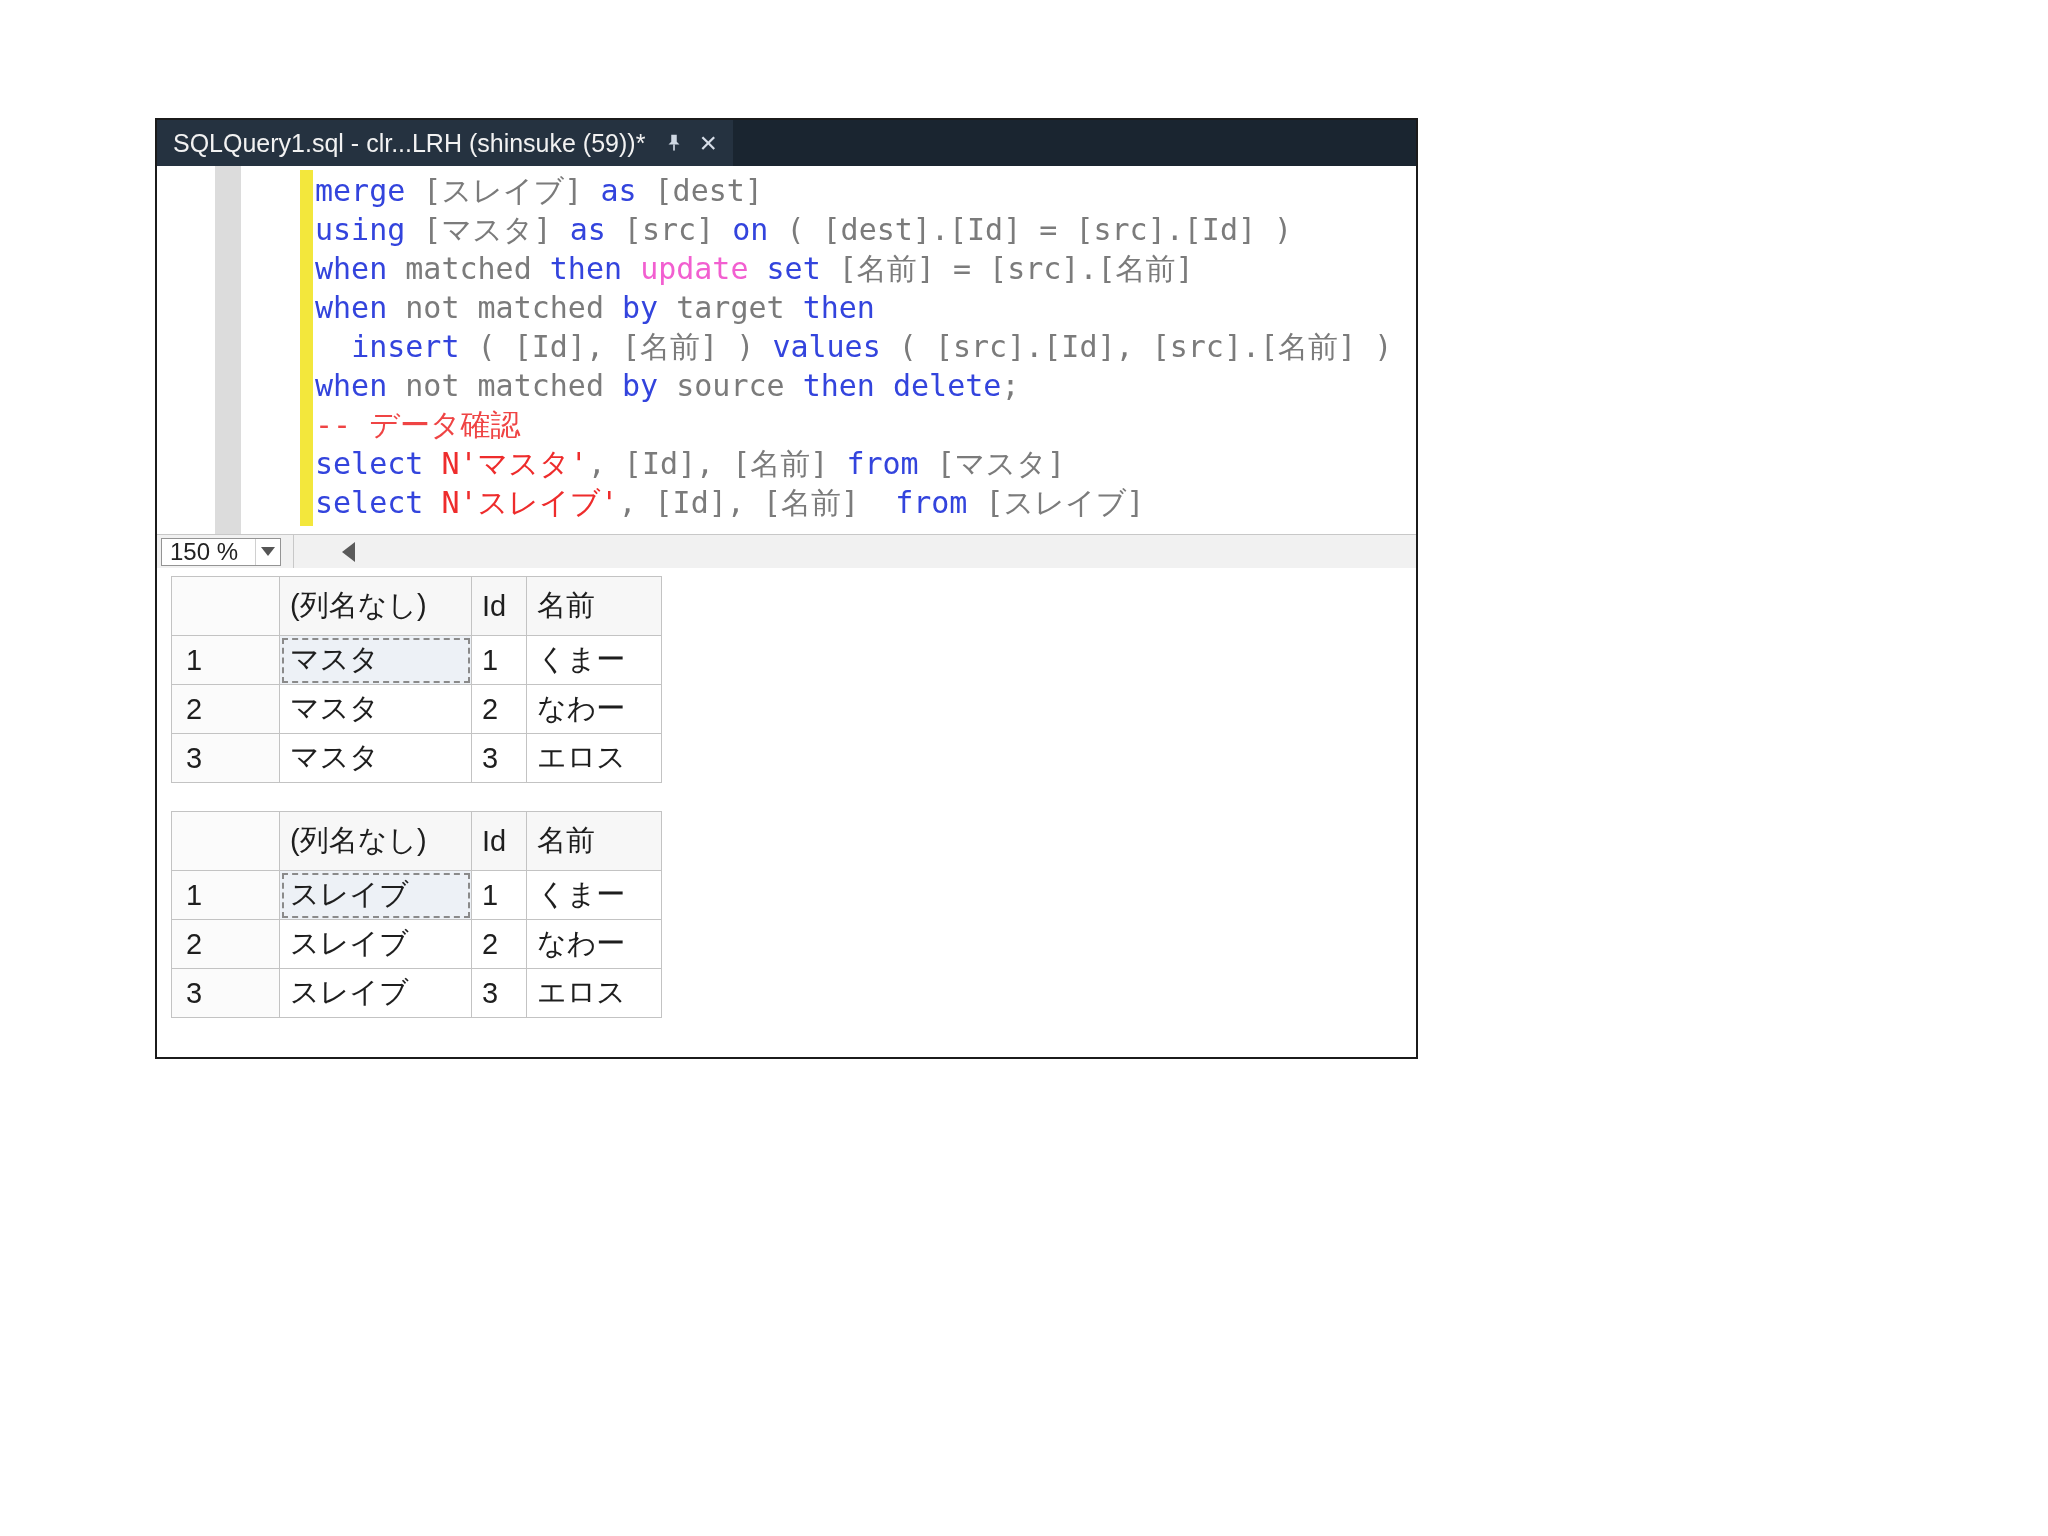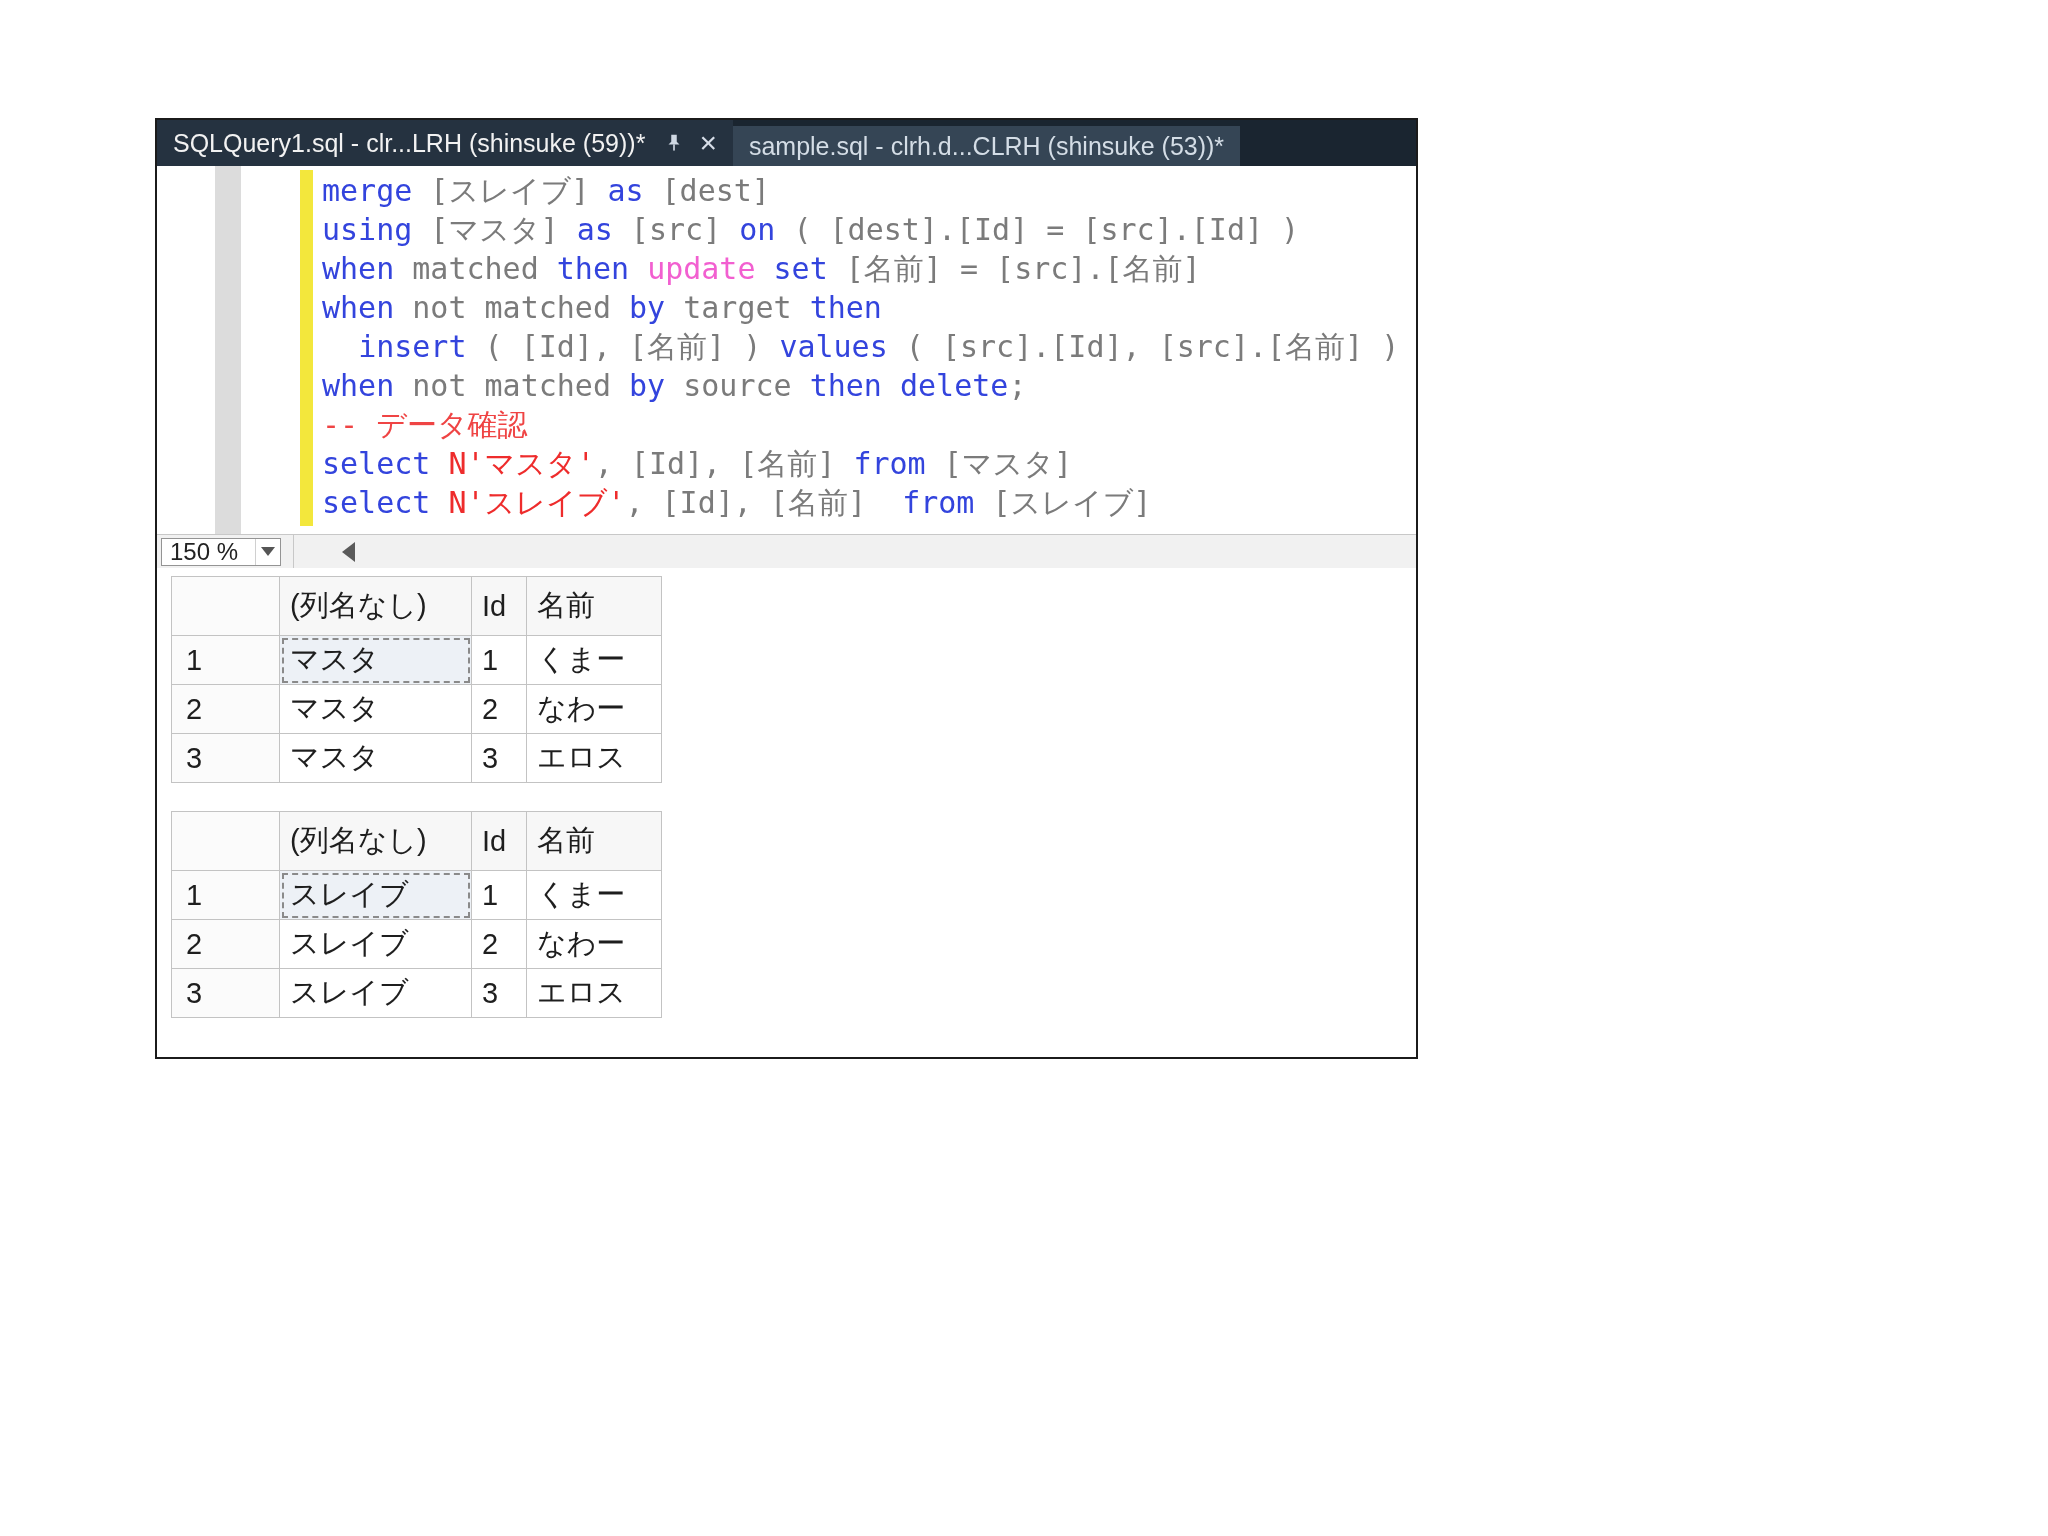--- a/index.html
+++ b/index.html
@@ -23,21 +23,21 @@
   }
   .tab.active{background:#253240;}
   .tab.inactive{background:#354555;color:#d4dde6;margin-top:6px;}
   .tab .pin-icon{margin-left:18px;display:flex;align-items:center;}
   .tab .close-x{margin-left:14px;font-size:30px;line-height:1;color:#d7dee8;}
   
   .editor{position:relative;height:368px;background:#ffffff;flex:none;overflow:hidden;}
   .indicator-margin{position:absolute;left:58px;top:0;width:26px;height:100%;background:#dcdcdc;}
   .change-bar{position:absolute;left:143px;top:4px;width:13px;height:356px;background:#f3e73c;}
   .code{
-    position:absolute;left:165px;top:5px;
+    position:absolute;left:158px;top:5px;
     font-family:"DejaVu Sans Mono", monospace;font-size:30px;line-height:39px;
     white-space:pre;color:#7b7b7b;
   }
   .code-line{height:39px;}
   .tk-kw{color:#3344dd;}
   .tk-id{color:#7b7b7b;}
   .tk-fn{color:#f25fd0;}
   .tk-cmt{color:#ef4444;}
   .tk-str{color:#ee2c2c;}
   
@@ -97,23 +97,20 @@
     <div class="tab active">
       <span>SQLQuery1.sql - clr...LRH (shinsuke (59))*</span>
       <span class="pin-icon">
         <svg width="22" height="22" viewBox="0 0 16 16">
           <path d="M10 2 L10 7 L12 9 L4 9 L6 7 L6 2 Z" fill="#cfd8e3"></path>
           <rect x="7.4" y="9" width="1.2" height="4.5" fill="#cfd8e3"></rect>
         </svg>
       </span>
       <span class="close-x">×</span>
     </div>
-    <div class="tab inactive">
-      <span>sample.sql - clrh.d...CLRH (shinsuke (53))*</span>
-    </div>
   </div>
 
   <div class="editor">
     <div class="indicator-margin"></div>
     <div class="change-bar"></div>
     <div class="code" id="code"><div class="code-line"><span class="tk-kw">merge</span><span class="tk-id"> [スレイブ] </span><span class="tk-kw">as</span><span class="tk-id"> [dest]</span></div><div class="code-line"><span class="tk-kw">using</span><span class="tk-id"> [マスタ] </span><span class="tk-kw">as</span><span class="tk-id"> [src] </span><span class="tk-kw">on</span><span class="tk-id"> ( [dest].[Id] = [src].[Id] )</span></div><div class="code-line"><span class="tk-kw">when</span><span class="tk-id"> matched </span><span class="tk-kw">then</span><span class="tk-id"> </span><span class="tk-fn">update</span><span class="tk-id"> </span><span class="tk-kw">set</span><span class="tk-id"> [名前] = [src].[名前]</span></div><div class="code-line"><span class="tk-kw">when</span><span class="tk-id"> not matched </span><span class="tk-kw">by</span><span class="tk-id"> target </span><span class="tk-kw">then</span></div><div class="code-line"><span class="tk-id">  </span><span class="tk-kw">insert</span><span class="tk-id"> ( [Id], [名前] ) </span><span class="tk-kw">values</span><span class="tk-id"> ( [src].[Id], [src].[名前] )</span></div><div class="code-line"><span class="tk-kw">when</span><span class="tk-id"> not matched </span><span class="tk-kw">by</span><span class="tk-id"> source </span><span class="tk-kw">then</span><span class="tk-id"> </span><span class="tk-kw">delete</span><span class="tk-id">;</span></div><div class="code-line"><span class="tk-cmt">-- データ確認</span></div><div class="code-line"><span class="tk-kw">select</span><span class="tk-id"> </span><span class="tk-str">N'マスタ'</span><span class="tk-id">, [Id], [名前] </span><span class="tk-kw">from</span><span class="tk-id"> [マスタ]</span></div><div class="code-line"><span class="tk-kw">select</span><span class="tk-id"> </span><span class="tk-str">N'スレイブ'</span><span class="tk-id">, [Id], [名前]  </span><span class="tk-kw">from</span><span class="tk-id"> [スレイブ]</span></div></div>
   </div>
 
   <div class="zoombar">
     <div class="zoom-combo">

